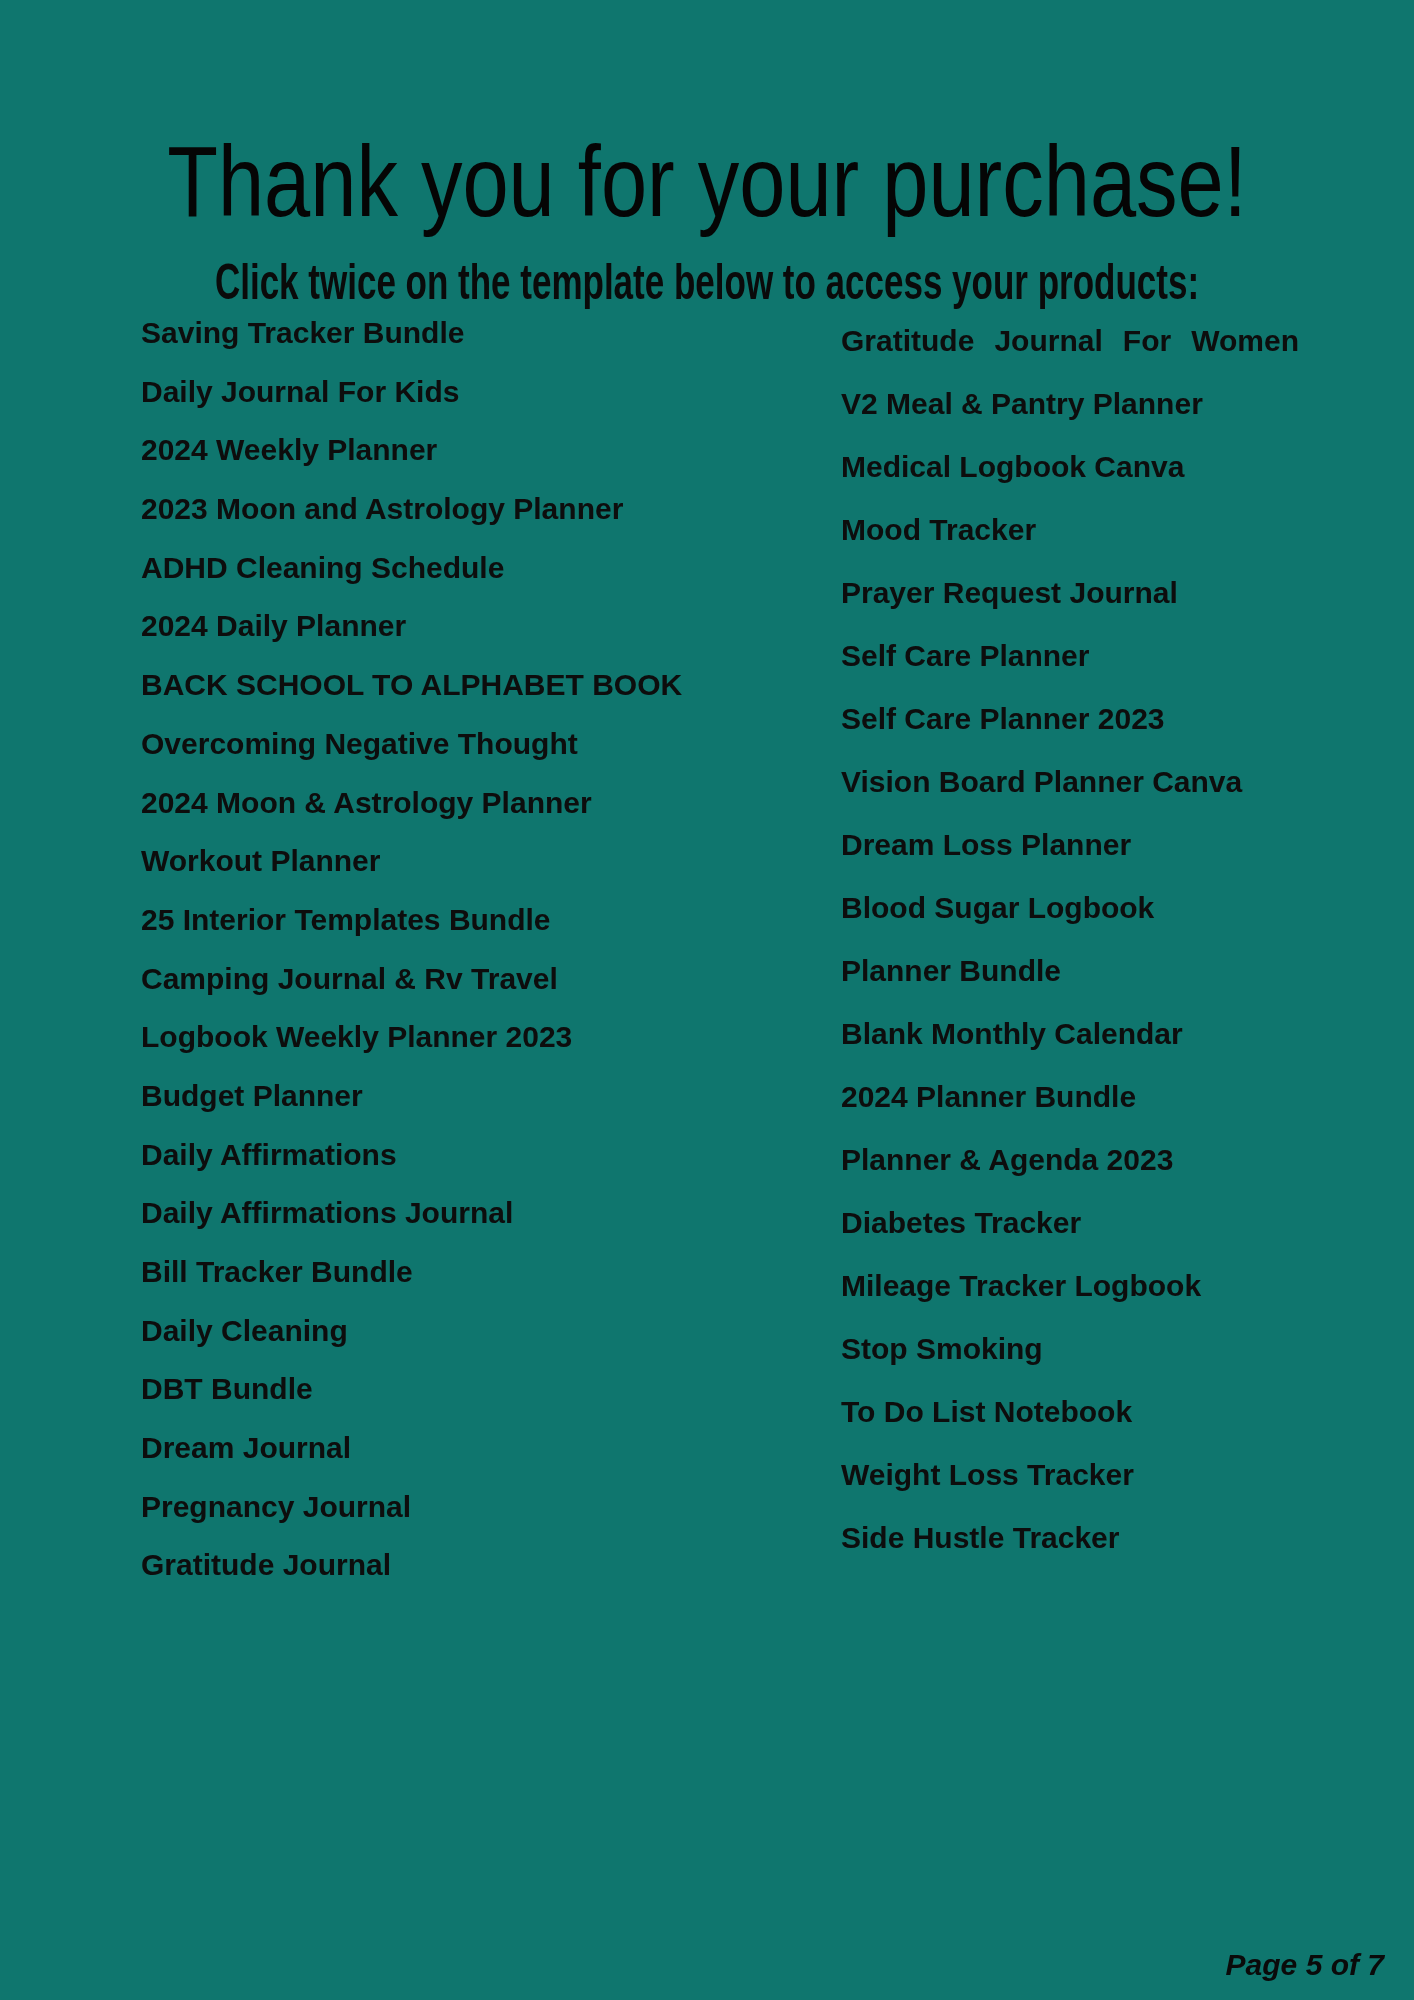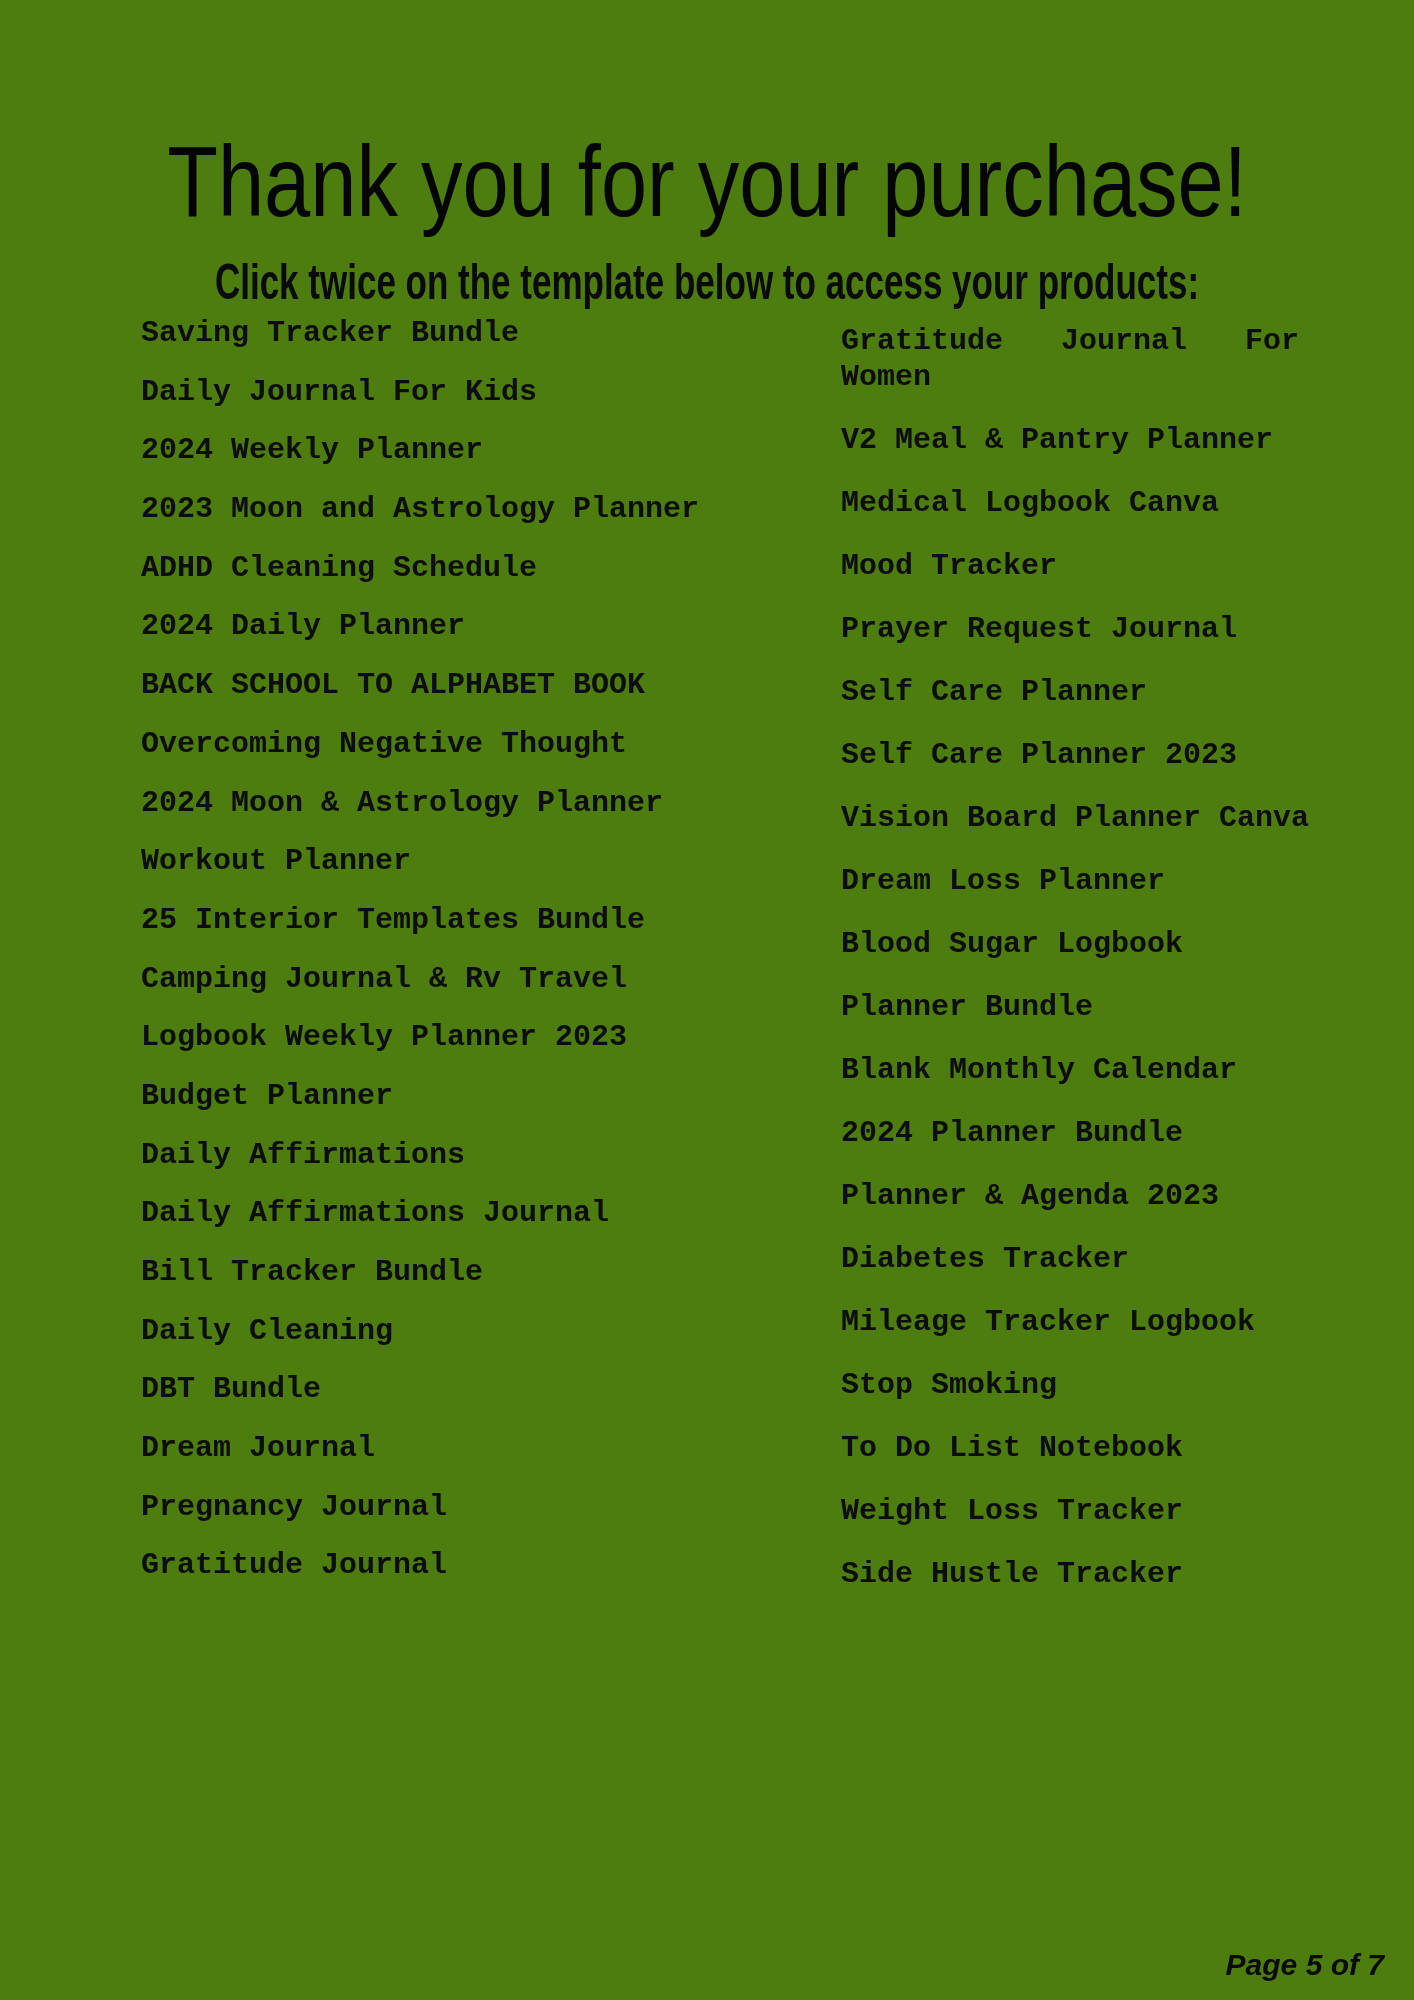--- a/index.html
+++ b/index.html
@@ -4,21 +4,21 @@
 <style>
   html, body {
     margin: 0;
     padding: 0;
     background: #ffffff;
   }
   .page {
     position: relative;
     width: 1414px;
     height: 2000px;
-    background: #4d7c0f;
+    background: #0f766e;
     overflow: hidden;
     font-family: "Liberation Sans", sans-serif;
     color: #0d0d0d;
   }
   .title {
     position: absolute;
     top: 131px;
     left: 0;
     width: 100%;
     margin: 0;
@@ -41,21 +41,20 @@
     font-weight: 700;
     line-height: 1;
     color: #0a0a0a;
     transform: scaleX(0.70);
     transform-origin: center;
     white-space: nowrap;
   }
   .col {
     position: absolute;
     display: block;
-    font-family: Liberation Mono, monospace;
   }
   .col-left {
     left: 141px;
     top: 315px;
     width: 600px;
   }
   .col-right {
     left: 841px;
     top: 323px;
     width: 458px;

